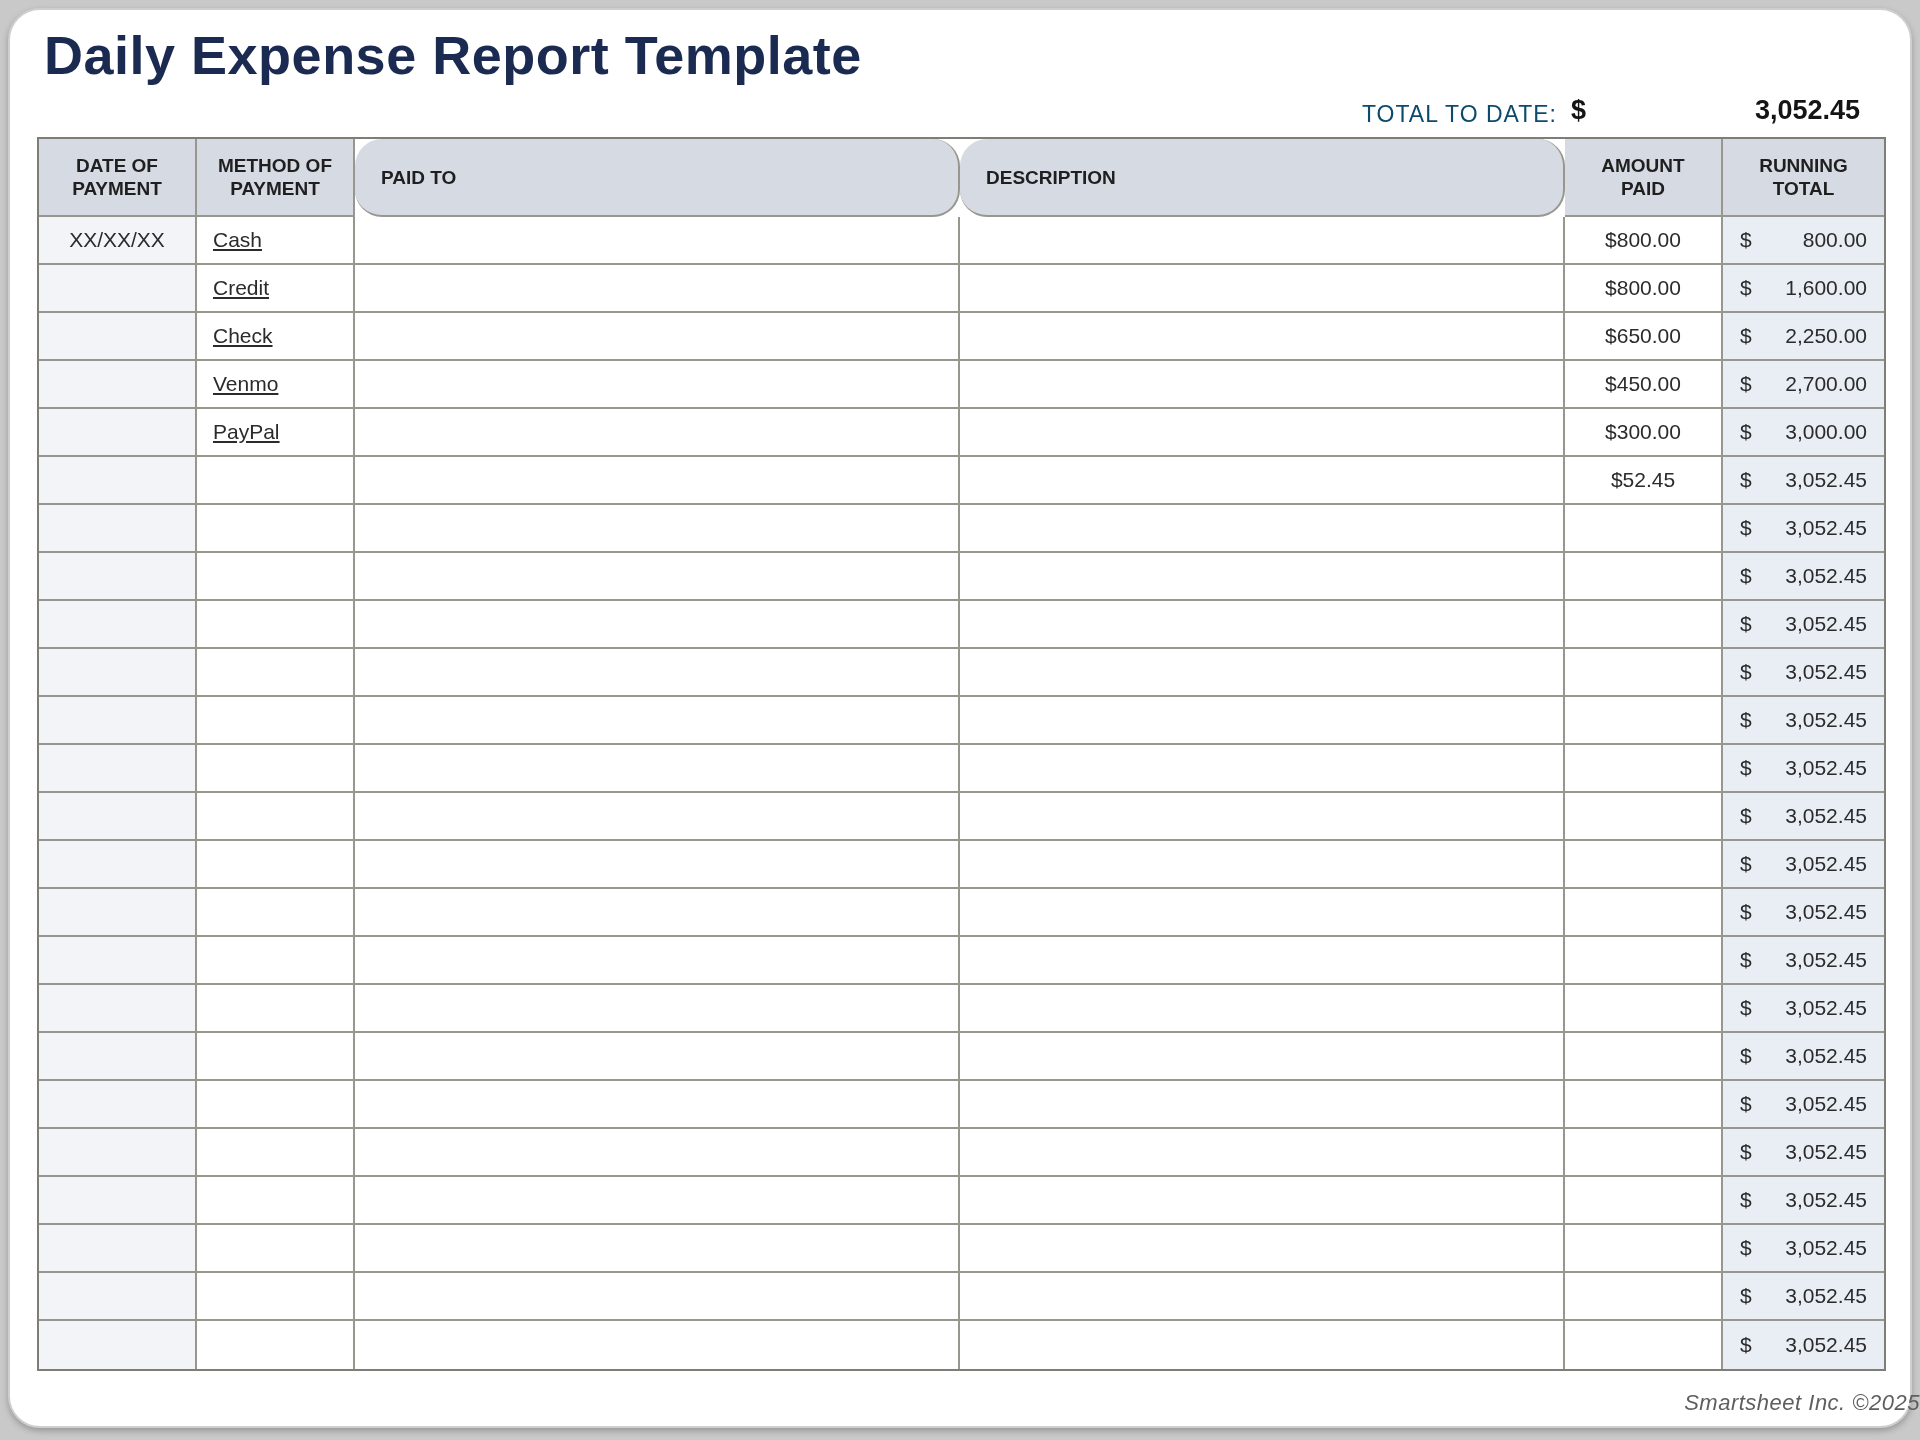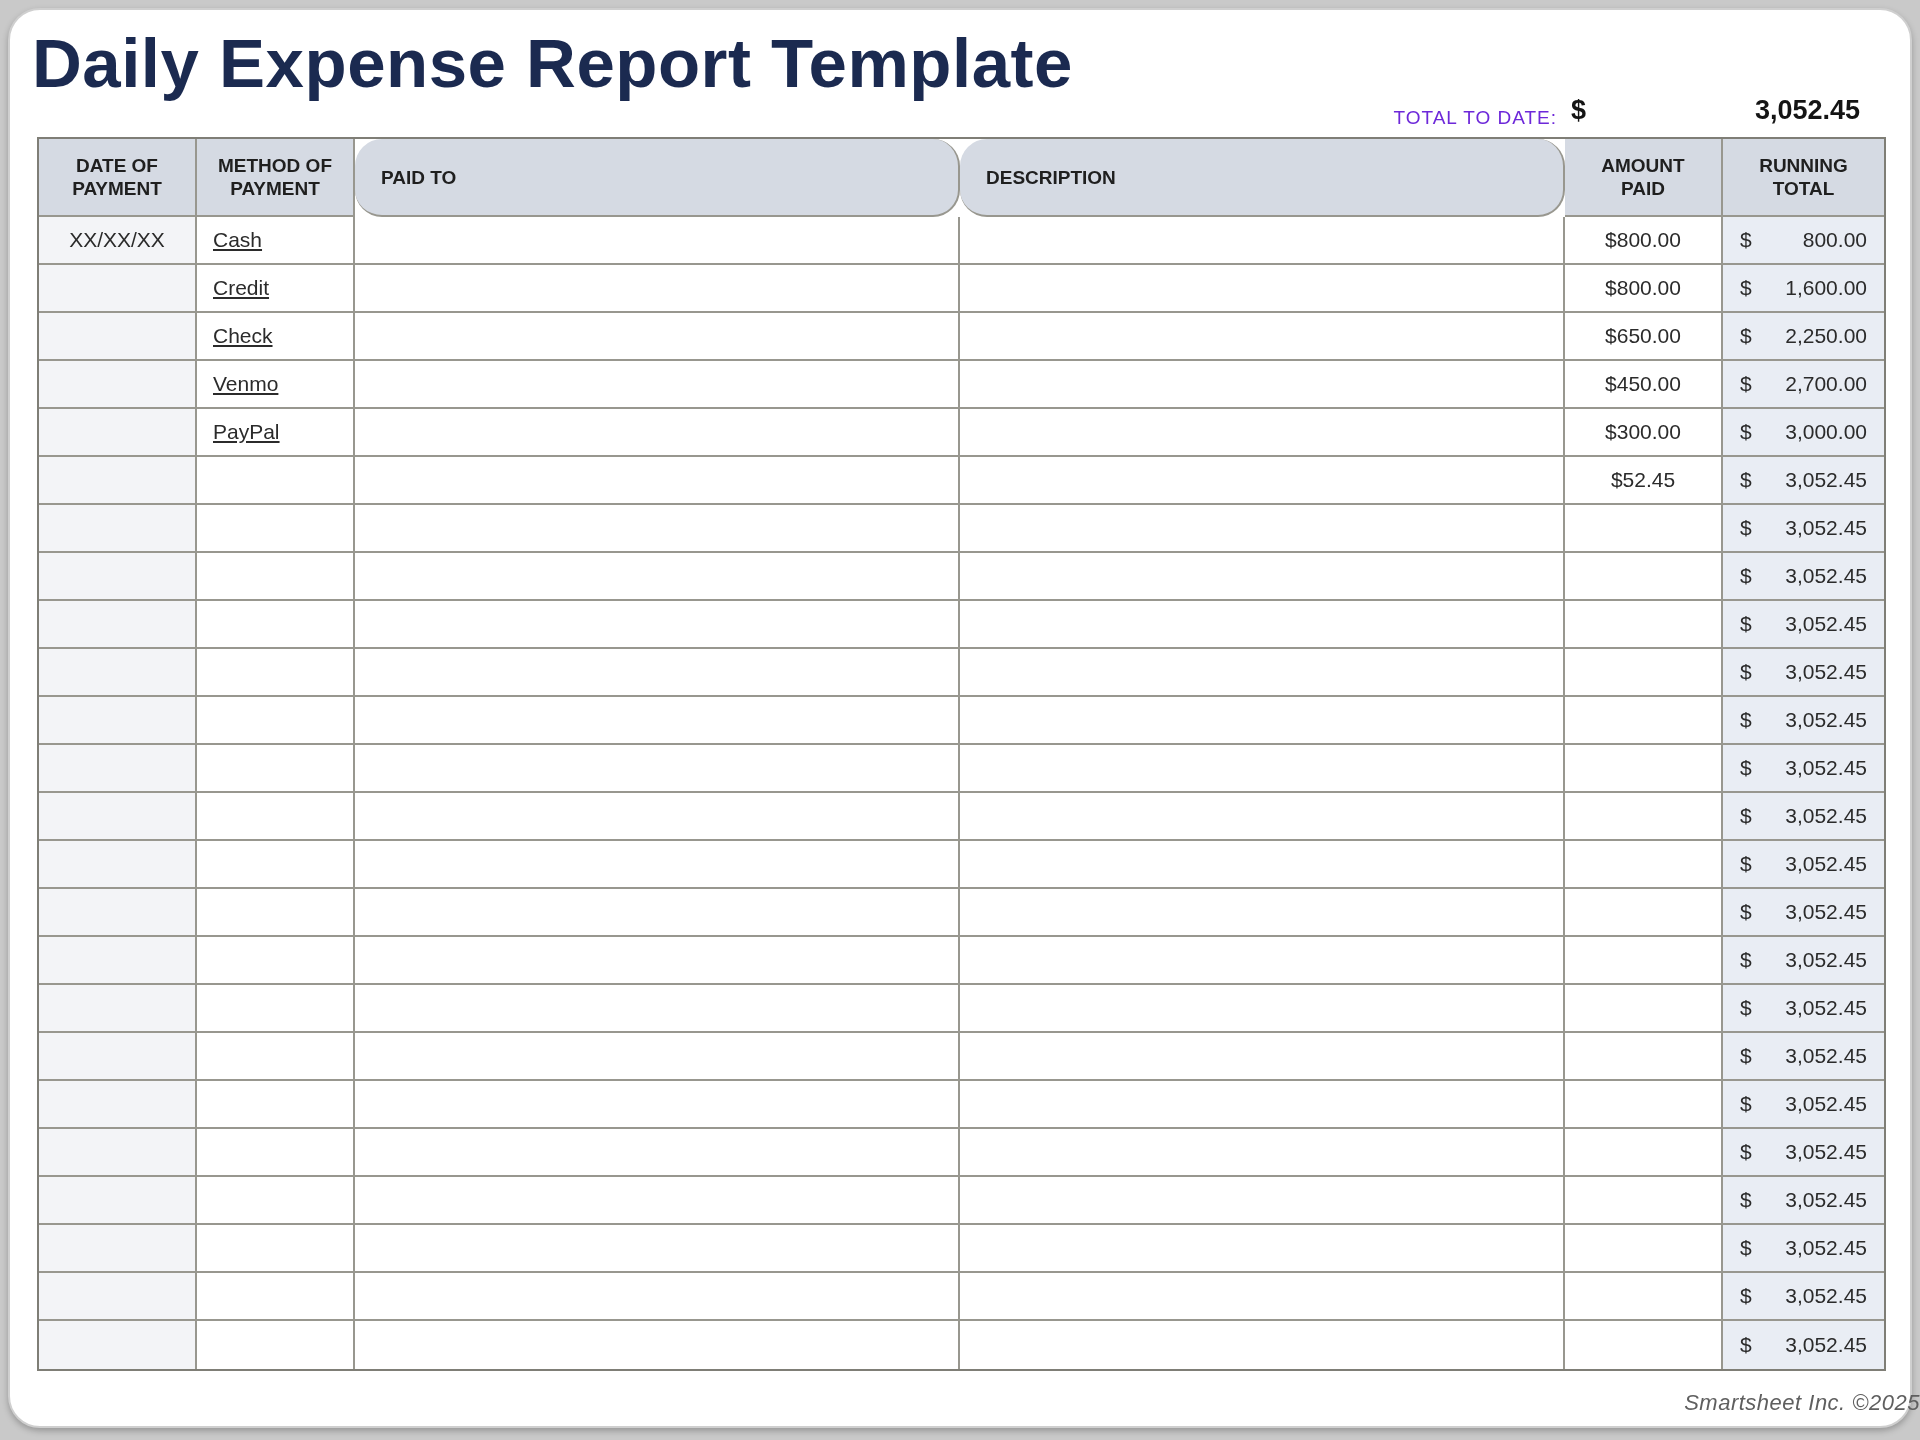--- a/index.html
+++ b/index.html
@@ -10,29 +10,29 @@
     position: relative;
   }
   .card {
     position:absolute; left:8px; top:8px; right:8px; bottom:12px;
     background:#ffffff;
     border:2px solid var(--card_border, #cfcfcf);
     border-radius:32px;
     box-shadow: 0 3px 6px rgba(0,0,0,0.25);
   }
   .page-title {
-    position:absolute; left:32px; top:24px;
-    font-size:69px; font-weight:bold;
+    position:absolute; left:44px; top:24px;
+    font-size:54px; font-weight:bold;
     color: var(--title_navy, #1b2a50);
     letter-spacing:0.5px;
   }
   .total-label {
-    position:absolute; top:107px; left:1150px; width:407px;
-    text-align:right; font-size:19px; letter-spacing:1px;
-    color:#6d28d9;
+    position:absolute; top:101px; left:1150px; width:407px;
+    text-align:right; font-size:23px; letter-spacing:1px;
+    color:#0c4a6e;
   }
   .total-dollar {
     position:absolute; top:95px; left:1571px;
     font-size:27px; font-weight:bold; color:#141414;
   }
   .total-value {
     position:absolute; top:95px; left:1600px; width:260px;
     text-align:right; font-size:27px; font-weight:bold; color:#141414;
   }
   .table {

